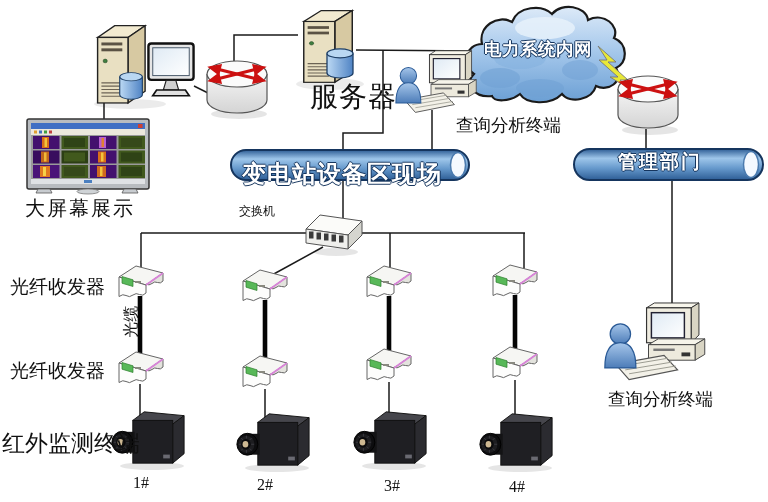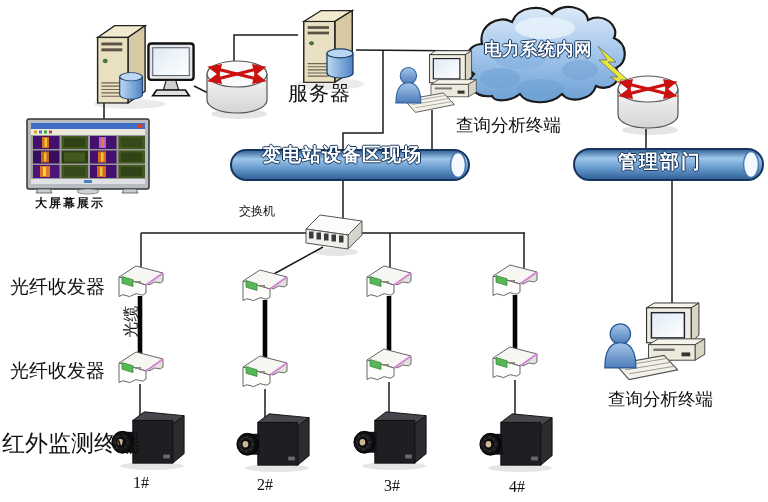--- a/index.html
+++ b/index.html
@@ -293,33 +293,33 @@
     <ellipse cx="152" cy="466" rx="32" ry="4" fill="rgba(0,0,0,0.10)"></ellipse>
     <ellipse cx="277" cy="468" rx="32" ry="4" fill="rgba(0,0,0,0.10)"></ellipse>
     <ellipse cx="394" cy="466" rx="32" ry="4" fill="rgba(0,0,0,0.10)"></ellipse>
     <ellipse cx="520" cy="468" rx="32" ry="4" fill="rgba(0,0,0,0.10)"></ellipse>
     <use href="#sym-camera" width="80" height="60" transform="translate(110,409) scale(0.95)"></use>
     <use href="#sym-camera" width="80" height="60" transform="translate(235,411) scale(0.95)"></use>
     <use href="#sym-camera" width="80" height="60" transform="translate(352,409) scale(0.95)"></use>
     <use href="#sym-camera" width="80" height="60" transform="translate(478,411) scale(0.95)"></use>
   </svg>
 
-  <div class="lbl" style="left:288px;top:82px;font-size:20px;letter-spacing:1px;">服务器</div>
+  <div class="lbl" style="left:310px;top:82px;font-size:28px;letter-spacing:1px;">服务器</div>
 
   <div class="lbl" style="left:456px;top:116px;font-size:17.5px;">查询分析终端</div>
 
   <div class="lbl lbl-white" style="left:484px;top:40px;font-size:17.5px;letter-spacing:0.5px;">电力系统内网</div>
 
   <div class="lbl lbl-white lbl-center" style="left:574px;top:152px;width:172px;font-size:19px;letter-spacing:2px;">管理部门</div>
 
-  <div class="lbl lbl-white lbl-center" style="left:231px;top:145px;width:222px;font-size:19px;letter-spacing:1px;">变电站设备区现场</div>
+  <div class="lbl lbl-white lbl-center" style="left:231px;top:161px;width:222px;font-size:24px;letter-spacing:1px;">变电站设备区现场</div>
 
   <div class="lbl" style="left:239px;top:205px;font-size:12px;">交换机</div>
 
-  <div class="lbl" style="left:35px;top:197px;font-size:12px;letter-spacing:2px;font-weight:bold;">大屏幕展示</div>
+  <div class="lbl" style="left:25px;top:197px;font-size:20px;letter-spacing:2px;">大屏幕展示</div>
 
   <div class="lbl" style="left:10px;top:277px;font-size:19px;">光纤收发器</div>
 
   <div class="lbl rot90" style="left:111px;top:313px;width:40px;font-size:16px;text-align:center;">光缆</div>
 
   <div class="lbl" style="left:10px;top:361px;font-size:19px;">光纤收发器</div>
 
   <div class="lbl" style="left:2px;top:431px;font-size:23px;">红外监测终端</div>
 
   <div class="lbl" style="left:608px;top:390px;font-size:17.5px;">查询分析终端</div>

